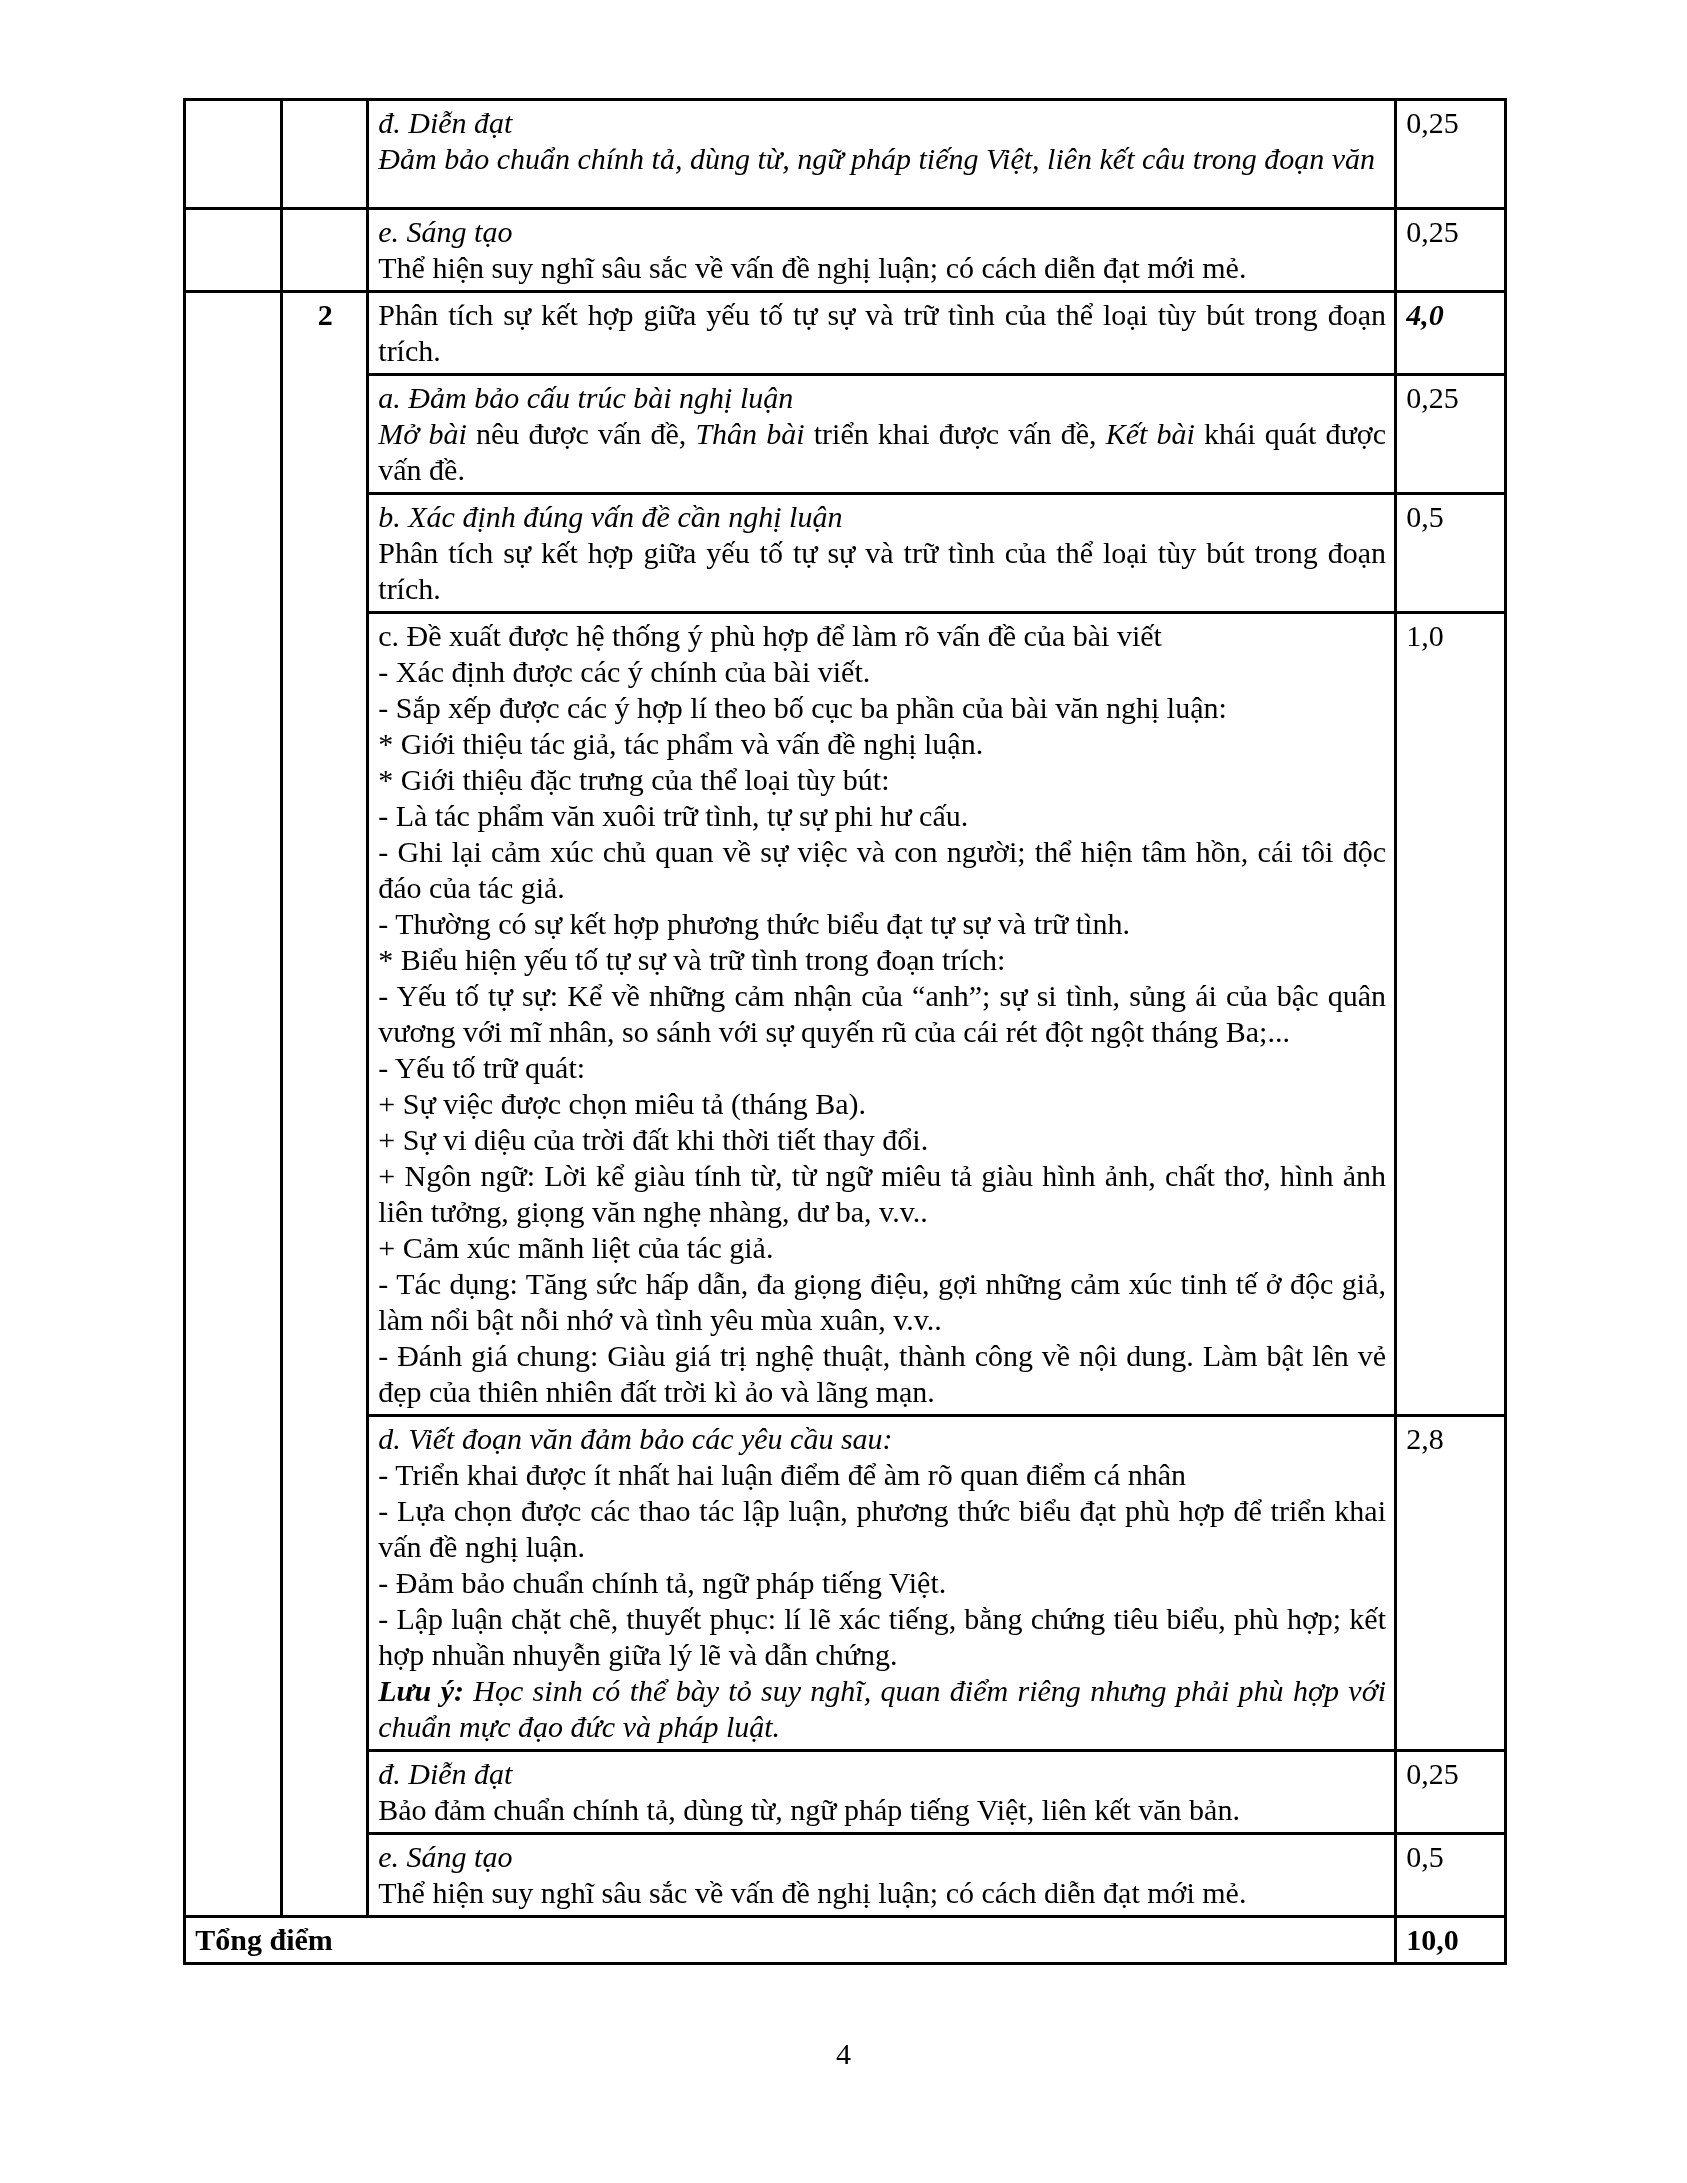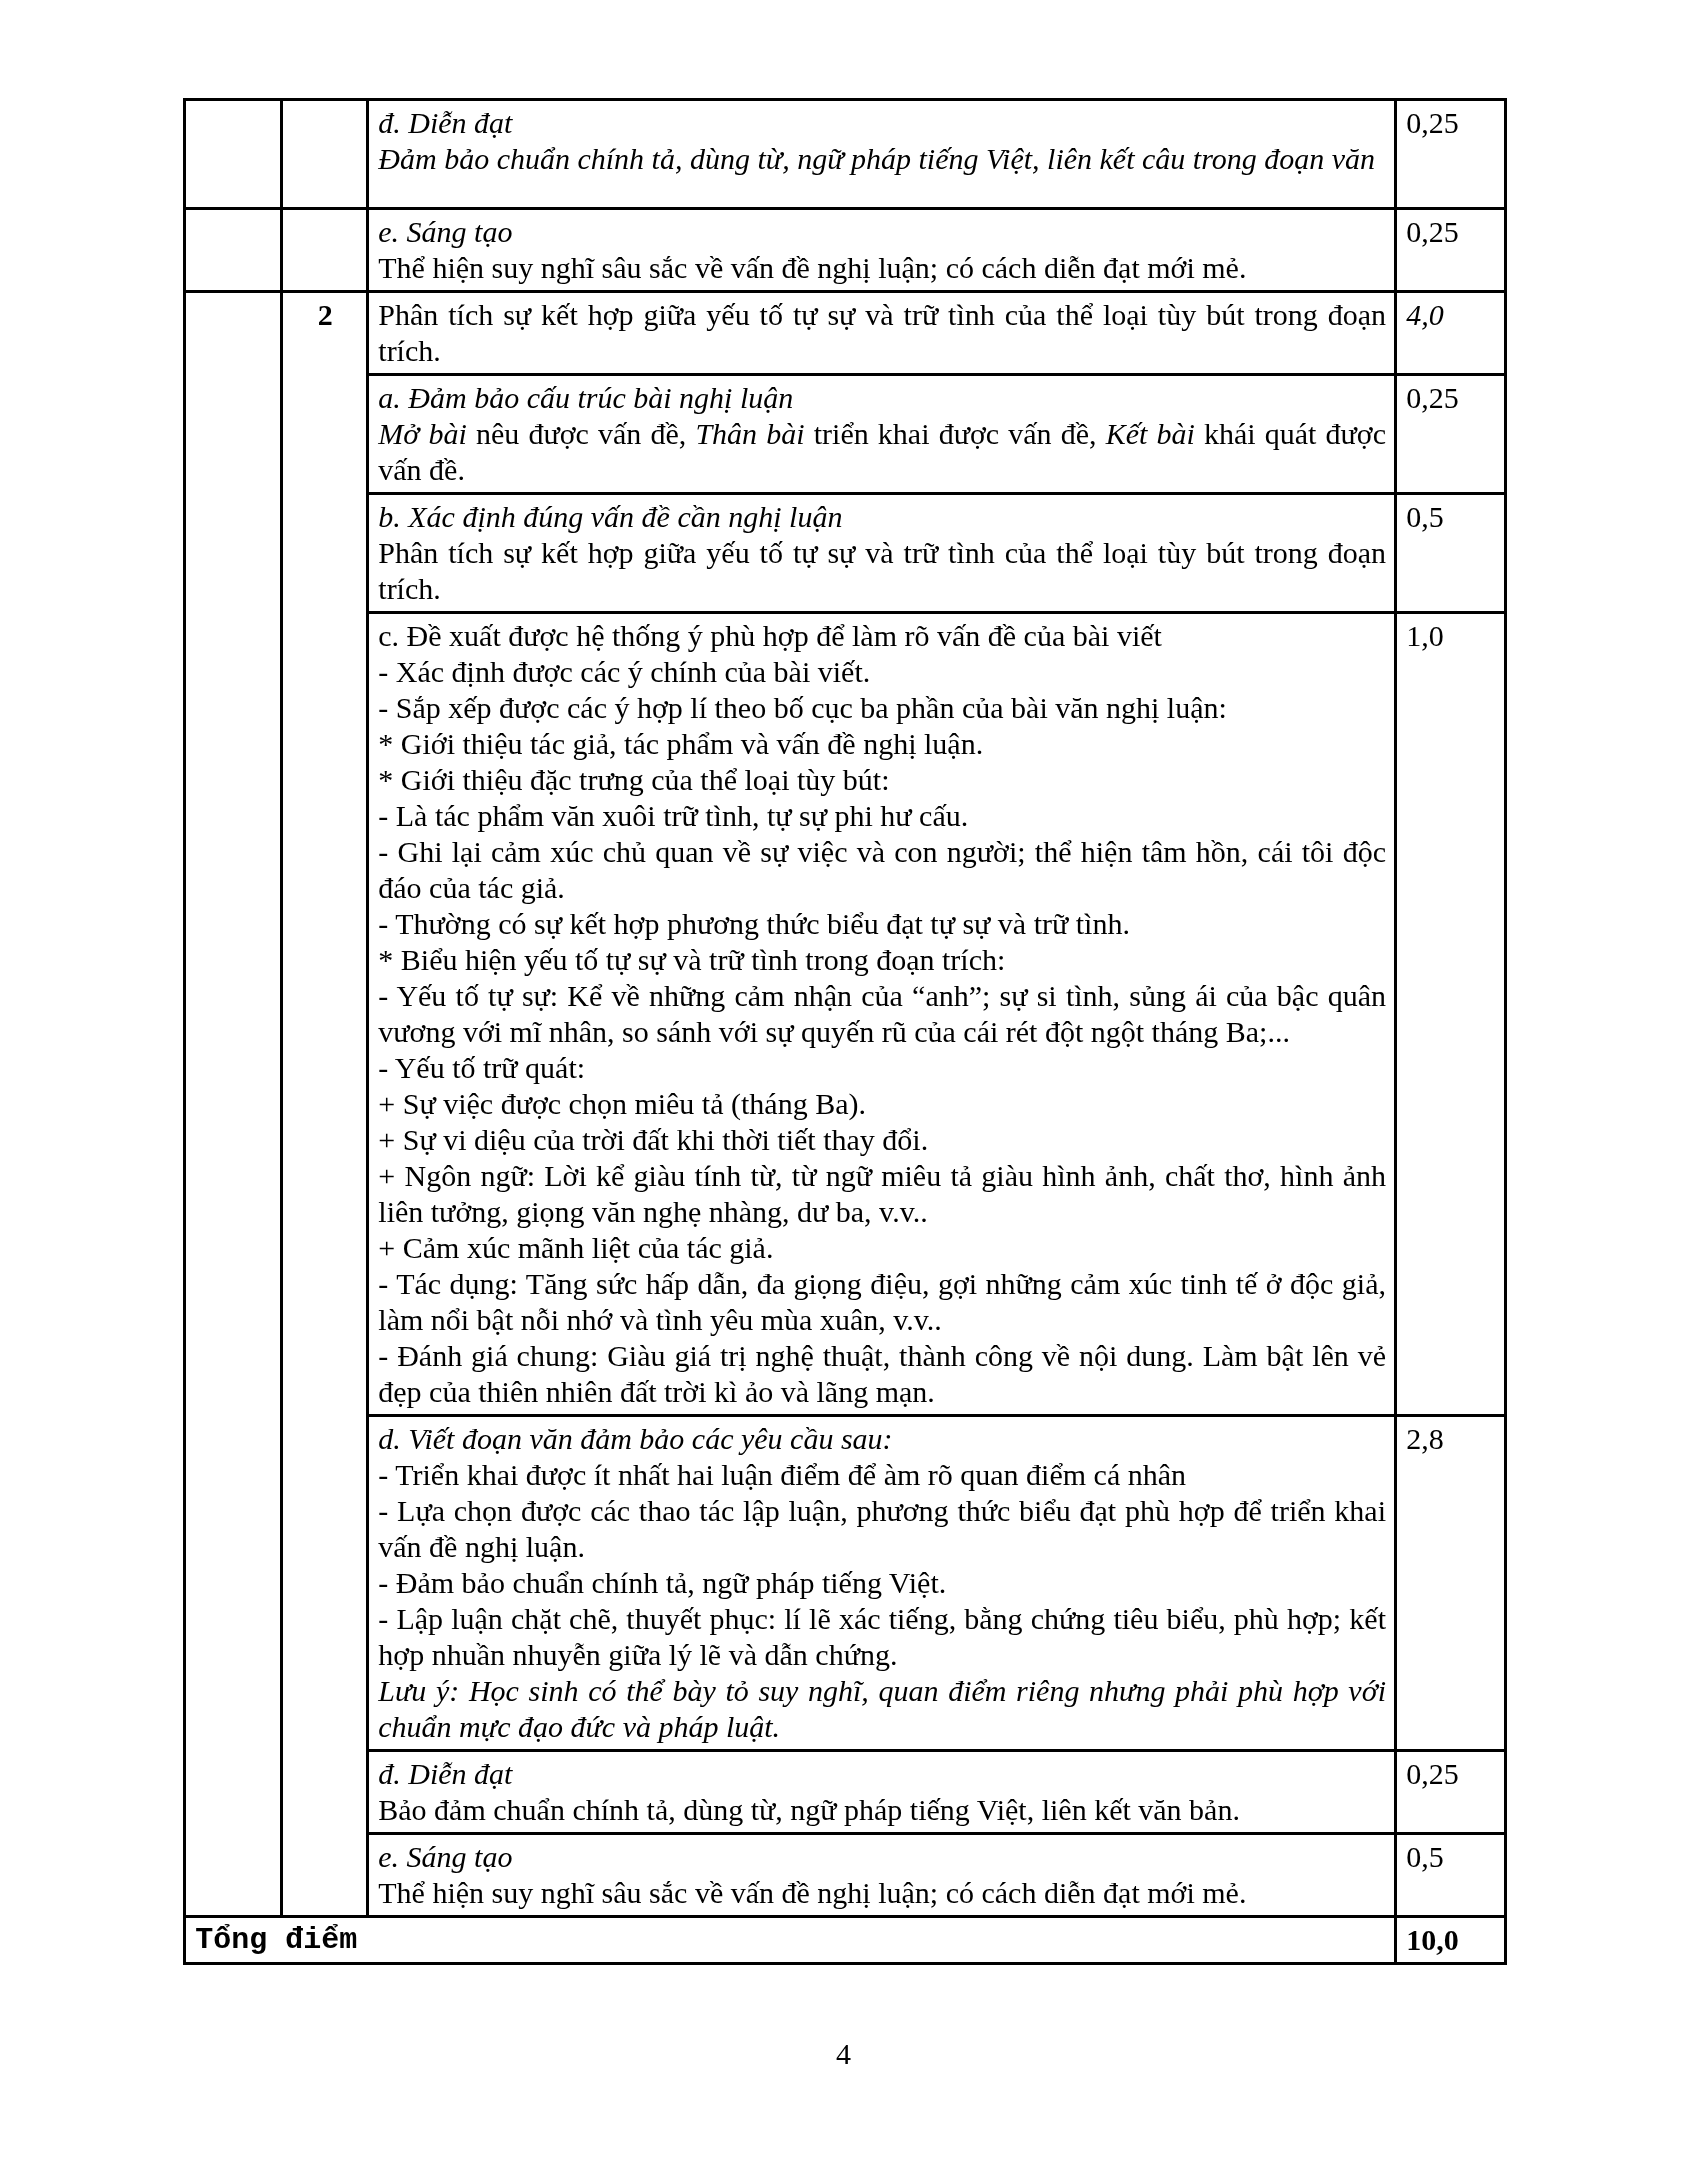--- a/index.html
+++ b/index.html
@@ -19,22 +19,22 @@
     overflow:hidden;
   }
   td.score{
     padding:5.3px 2.6px 2.6px 2.6px;
   }
   td.qnum{
     text-align:center;font-weight:bold;padding:5.3px 2.6px;
   }
   td.content p{margin:0;text-align:justify;}
   .it{font-style:italic;}
-  .bi{font-weight:normal;font-style:italic;}
-  td.totalcell{font-weight:bold;padding:1.3px 8px 1.3px 9.3px;font-family:Liberation Mono, monospace;}
+  .bi{font-weight:bold;font-style:italic;}
+  td.totalcell{font-weight:bold;padding:1.3px 8px 1.3px 9.3px;}
   td.totalscore{font-weight:bold;padding:1.3px 2.6px;}
   .pagenum{
     position:absolute;top:2036px;left:0;width:1687px;
     text-align:center;
   }
 </style>
 </head>
 <body>
 
 <table class="rubric">

